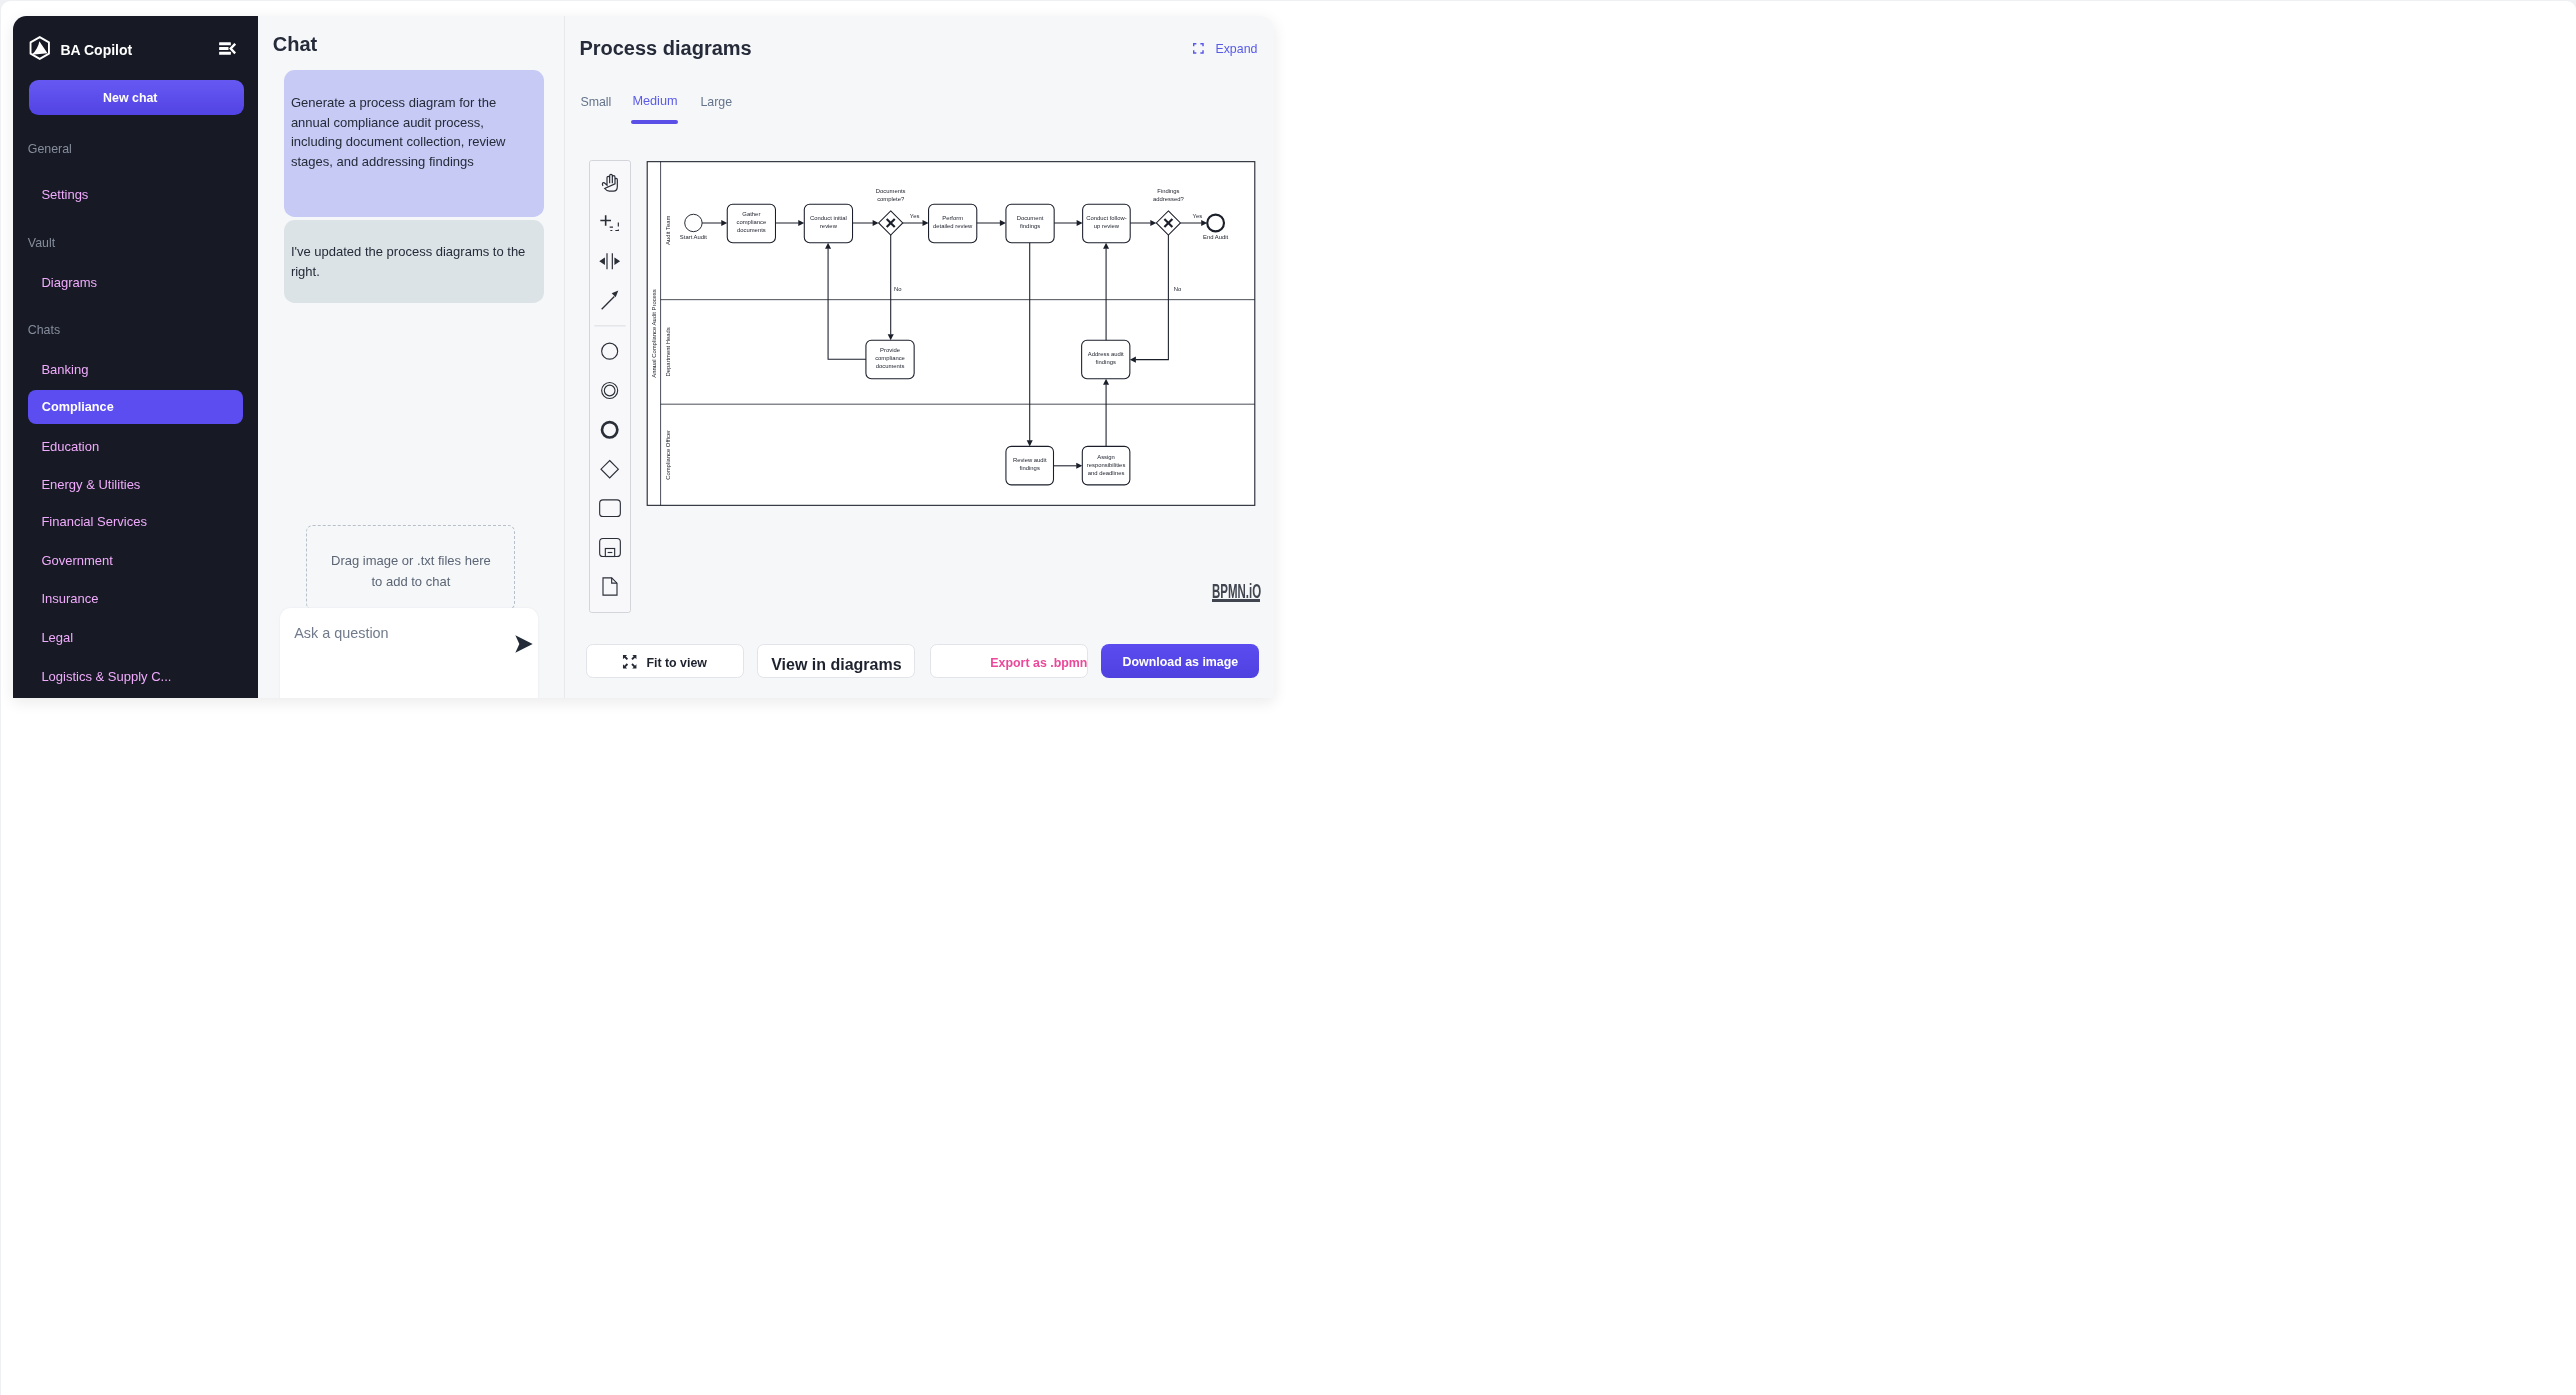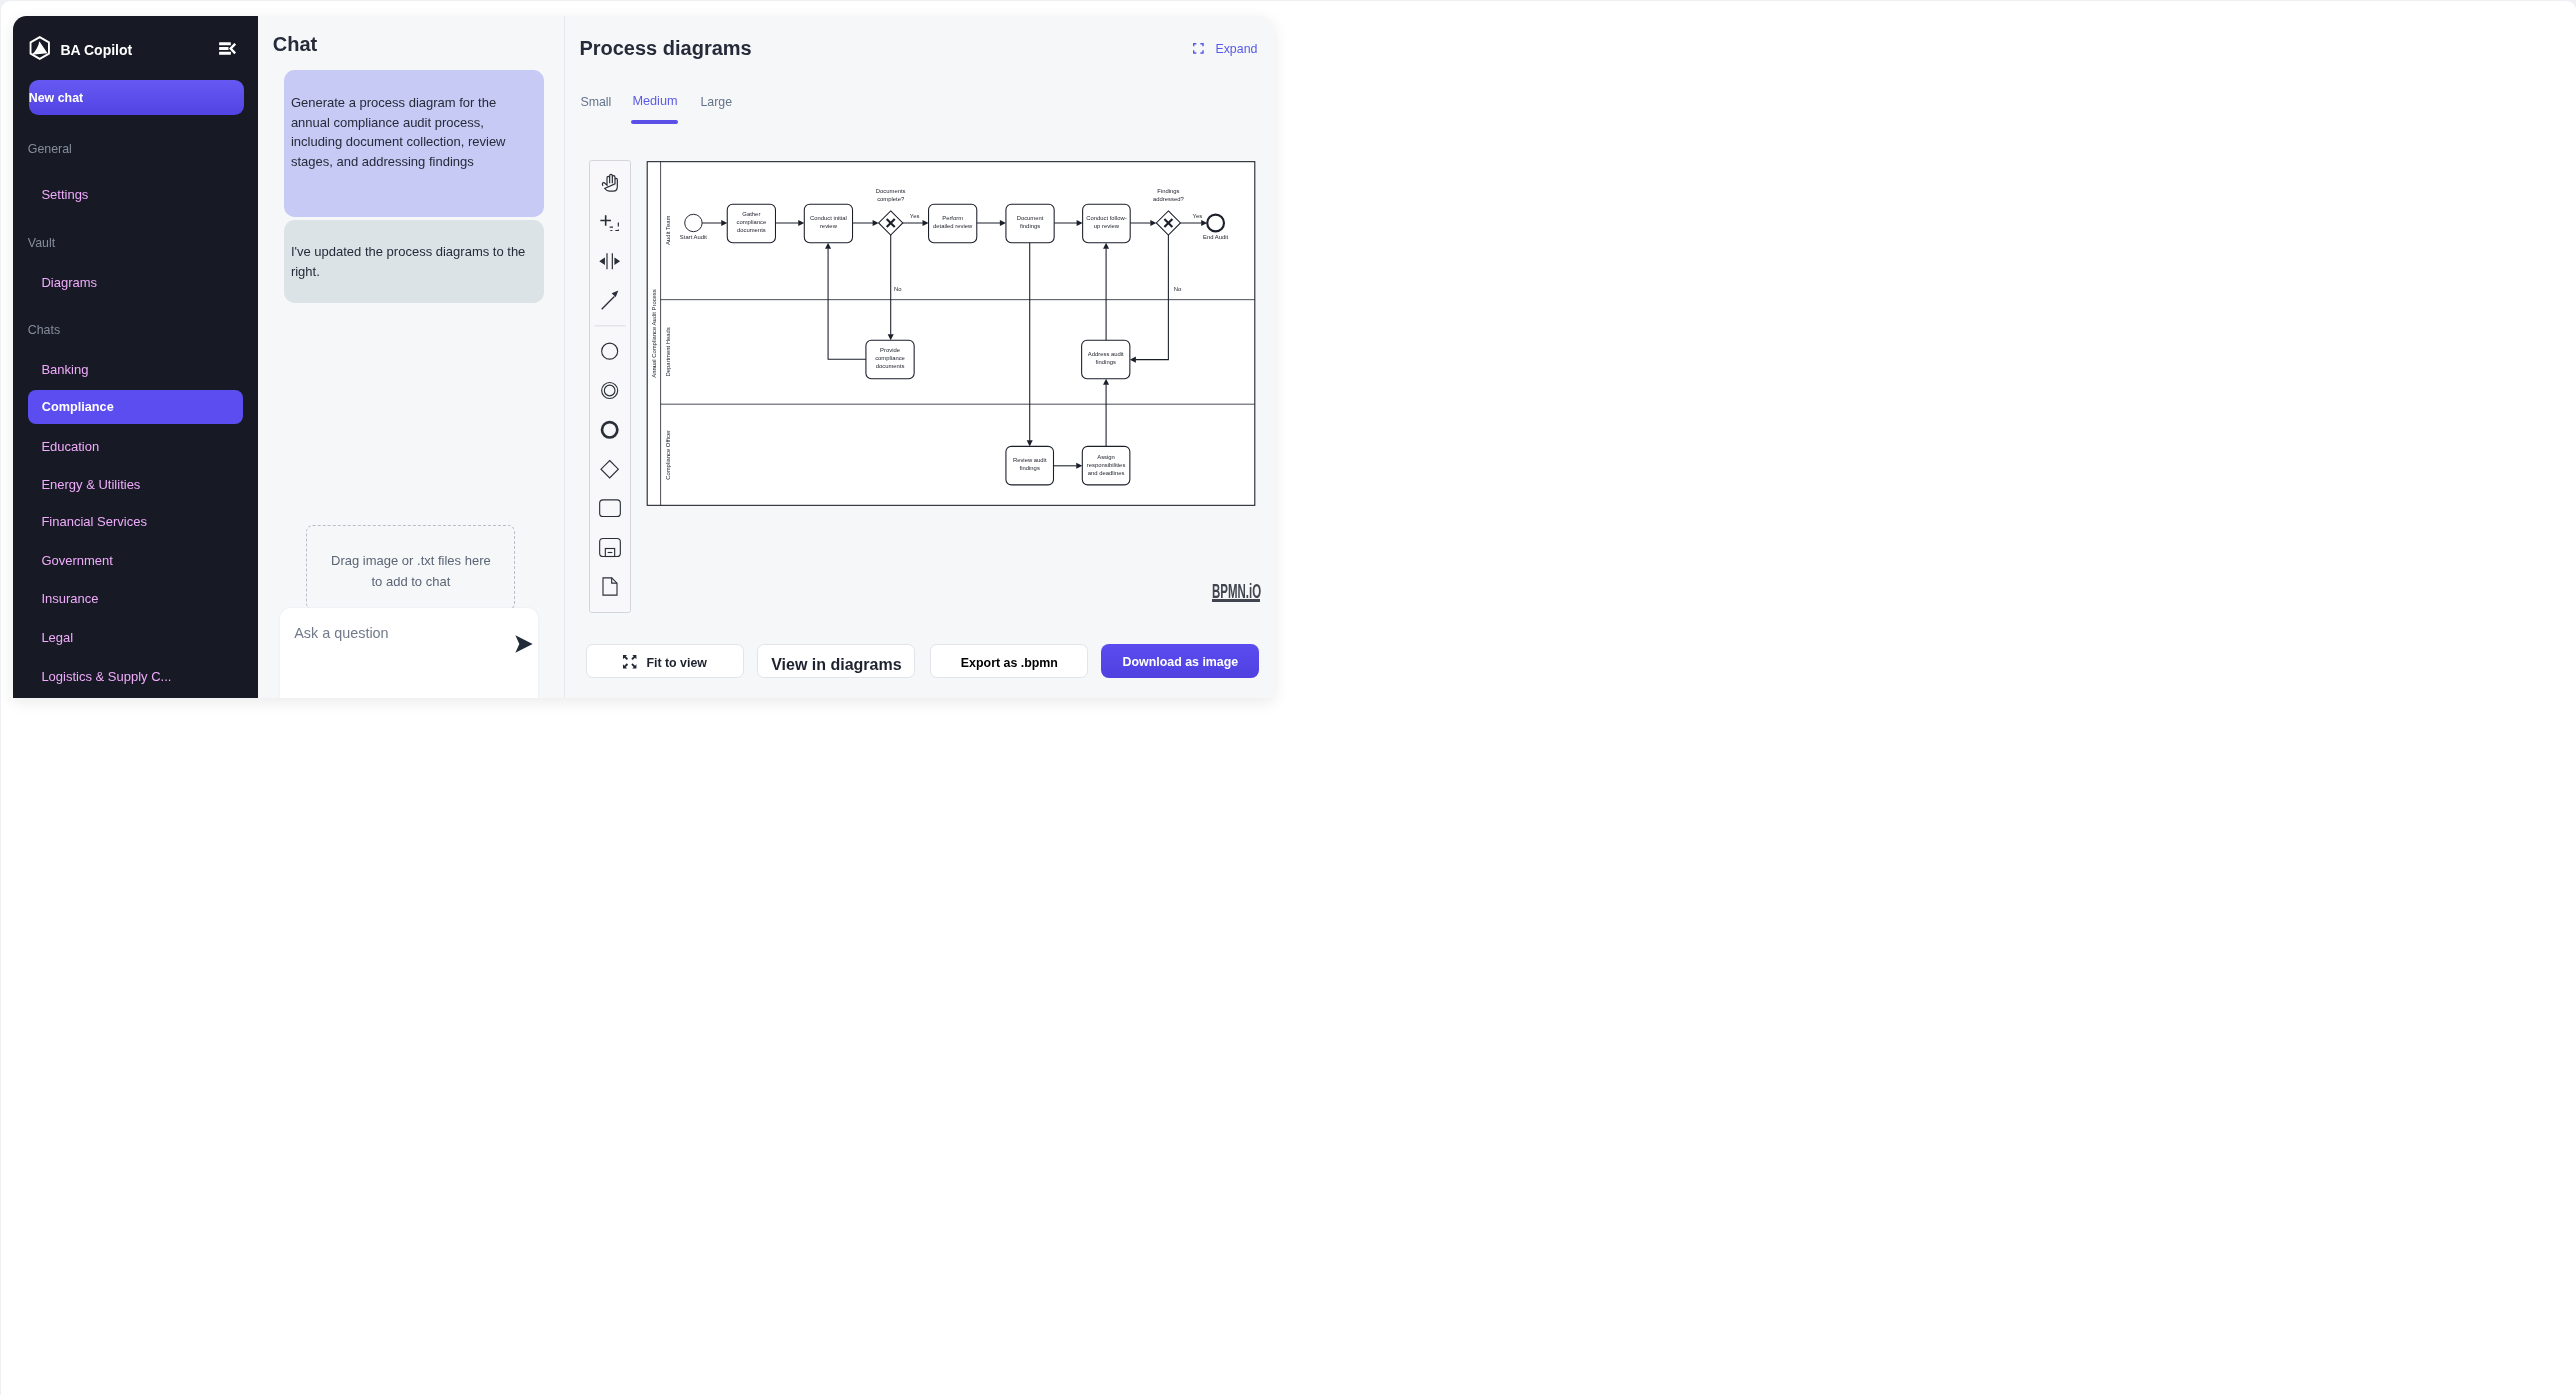--- a/index.html
+++ b/index.html
@@ -25,21 +25,21 @@
     <div class="t" style="left:47px;top:26.5px;font-size:14px;font-weight:700;color:#fff">BA Copilot</div>
     <svg class="t" style="left:206px;top:26px" width="17" height="13.4" viewBox="0 0 25 20">
       <g fill="#fff">
         <rect x="0" y="0.5" width="17.5" height="4.3" rx="0.5"></rect>
         <rect x="0" y="7.6" width="14" height="4.3" rx="0.5"></rect>
         <rect x="0" y="14.7" width="17.5" height="4.3" rx="0.5"></rect>
       </g>
       <path d="M24 2.6 L17.3 9.75 L24 16.9" fill="none" stroke="#fff" stroke-width="3.6"></path>
     </svg>
     <div class="t" style="left:15.4px;top:64px;width:215px;height:35px;border-radius:9.4px;background:linear-gradient(180deg,#6659f2,#5243e4)">
-      <div class="t" style="left:0;right:12px;top:12px;font-size:12.4px;font-weight:700;color:#fff">New chat</div>
+      <div class="t" style="left:0;right:12px;top:12px;text-align:center;font-size:12.4px;font-weight:700;color:#fff">New chat</div>
     </div>
     <div class="t sec" style="left:14.4px;top:127px">General</div>
     <div class="t item" style="left:28px;top:172px">Settings</div>
     <div class="t sec" style="left:14.4px;top:221px">Vault</div>
     <div class="t item" style="left:28px;top:260px">Diagrams</div>
     <div class="t sec" style="left:14.4px;top:308px">Chats</div>
     <div class="t item" style="left:28px;top:347px">Banking</div>
     <div class="t" style="left:15px;top:374px;width:215px;height:34px;border-radius:8px;background:#5b4df0">
       <div class="t" style="left:13.4px;top:11.4px;font-size:12.7px;font-weight:700;color:#fff">Compliance</div>
     </div>
@@ -249,20 +249,20 @@
           <path d="M22.5 22.5 h-6.5 l2.2 -2.2 -3.7 -3.7 2.1 -2.1 3.7 3.7 2.2 -2.2 z"></path>
           <path d="M1.5 22.5 v-6.5 l2.2 2.2 3.7 -3.7 2.1 2.1 -3.7 3.7 2.2 2.2 z"></path>
         </g>
       </svg>
       <div class="t" style="left:59px;top:12px;font-size:12.4px;font-weight:700;color:#1d222e">Fit to view</div>
     </div>
     <div class="t btn" style="left:499px;top:628px;width:158px;height:34px;border-radius:6.7px;background:#fff;border:0.7px solid #e3e4e9">
       <div class="t" style="left:0;right:0;top:12px;text-align:center;font-size:16px;font-weight:700;color:#1d222e">View in diagrams</div>
     </div>
     <div class="t btn" style="left:672px;top:628px;width:158px;height:34px;border-radius:6.7px;background:#fff;border:0.7px solid #e3e4e9">
-      <div class="t" style="left:0;right:0;top:12px;text-align:center;font-size:12.4px;font-weight:700;color:#000000">Export as .bpmn</div>
+      <div class="t" style="left:0;right:0;top:12px;text-align:right;font-size:12.4px;font-weight:700;color:#ec4899">Export as .bpmn</div>
     </div>
     <div class="t btn" style="left:843px;top:628px;width:158px;height:34px;border-radius:8px;background:linear-gradient(180deg,#5b4cf0,#4f41e0)">
       <div class="t" style="left:0;right:0;top:12px;text-align:center;font-size:12.4px;font-weight:700;color:#fff">Download as image</div>
     </div>
   </div>
 </div>
 
 
 </body></html>

